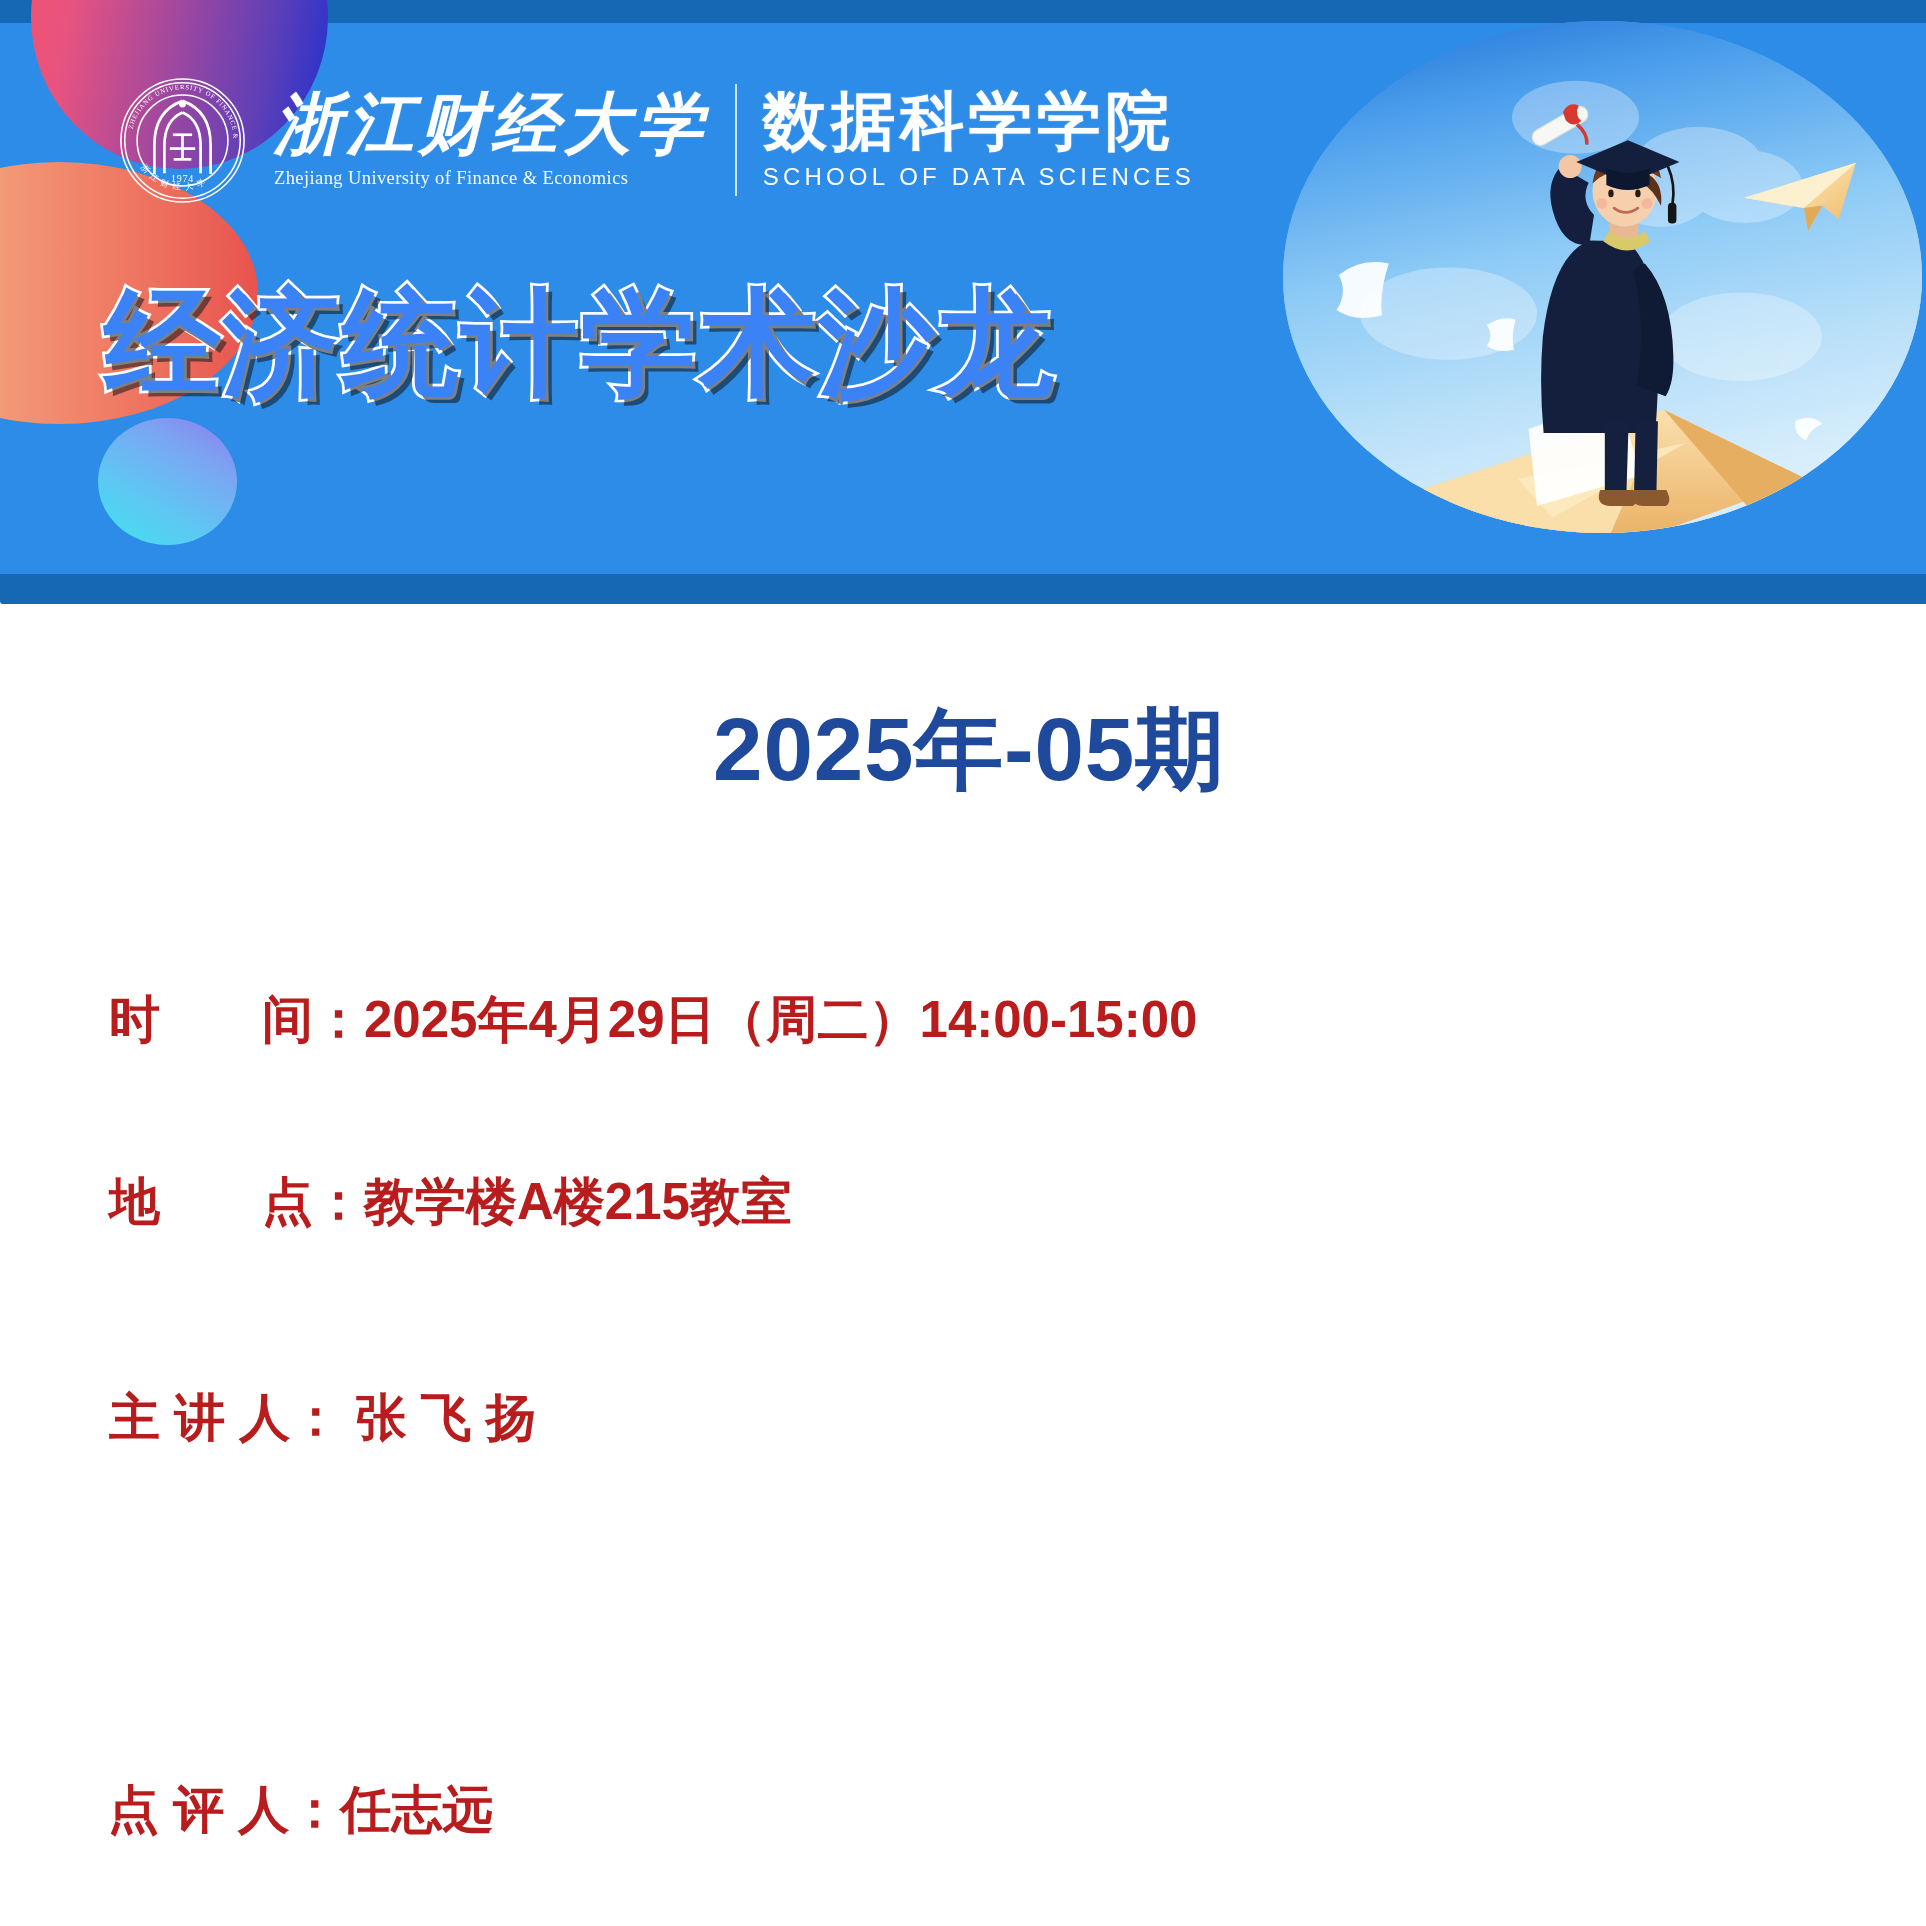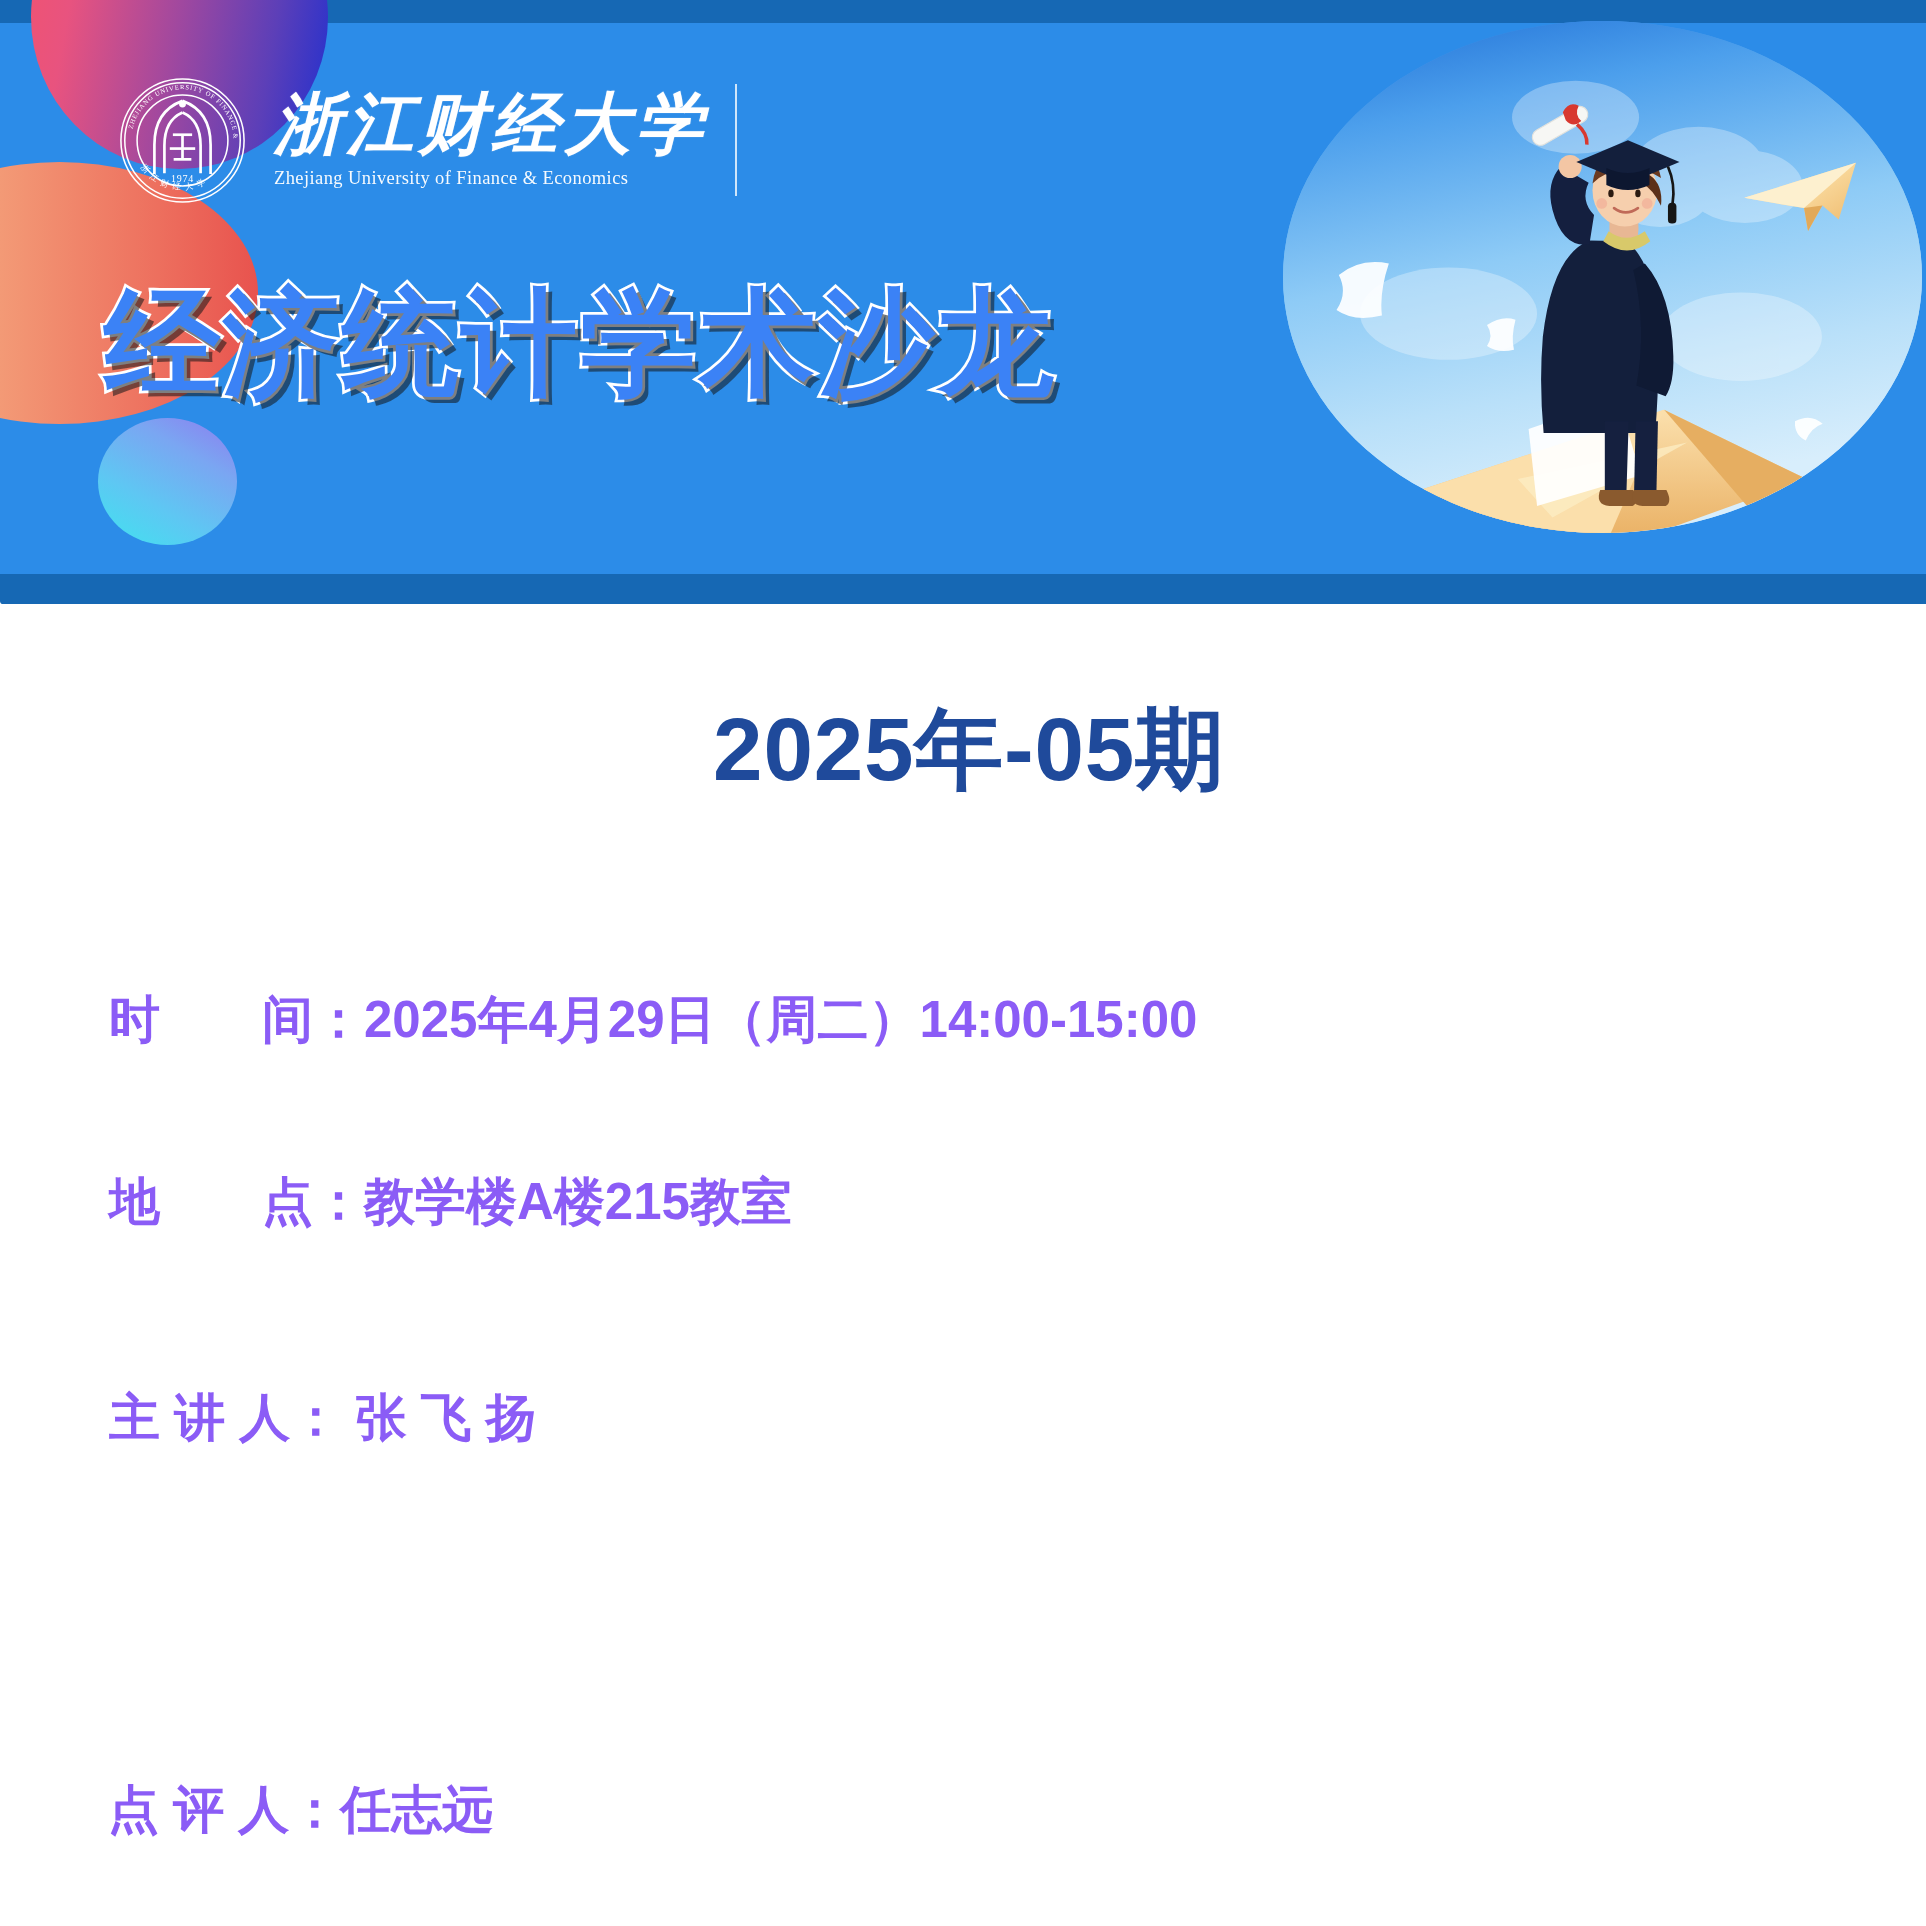--- a/index.html
+++ b/index.html
@@ -184,21 +184,21 @@
     color: #1f4a9b;
     line-height: 1;
   }
 
   .info-line {
     position: absolute;
     left: 109px;
     font-family: "Liberation Sans", "DejaVu Sans", sans-serif;
     font-weight: bold;
     font-size: 51px;
-    color: #8b5cf6;
+    color: #b91c1c;
     white-space: nowrap;
     line-height: 1.1;
   }
   .line-time   { top: 992px; }
   .line-place  { top: 1174px; text-align: right; }
   .line-speaker{ top: 1390px; }
   .line-topic  { top: 1567px; }
   .line-critic { top: 1782px; left: 108px; }
 
   .lbl-wide { letter-spacing: 0; }
@@ -249,20 +249,24 @@
         </svg>
       </div>
 
       <div class="univ-block">
         <div class="univ-cn">浙江财经大学</div>
         <div class="univ-en">Zhejiang University of Finance &amp; Economics</div>
       </div>
 
       <div class="logo-divider"></div>
 
+      <div class="school-block">
+        <div class="school-cn">数据科学学院</div>
+        <div class="school-en">SCHOOL OF DATA SCIENCES</div>
+      </div>
     </div>
 
     <div class="salon-title">经济统计学术沙龙</div>
 
     <div class="illus">
       <svg viewBox="0 0 1660 1330" preserveAspectRatio="xMidYMid slice">
         <defs>
           <linearGradient id="skyG" x1="0" y1="0" x2="0.25" y2="1">
             <stop offset="0%" stop-color="#1f6fd6"></stop>
             <stop offset="22%" stop-color="#4c9fec"></stop>

